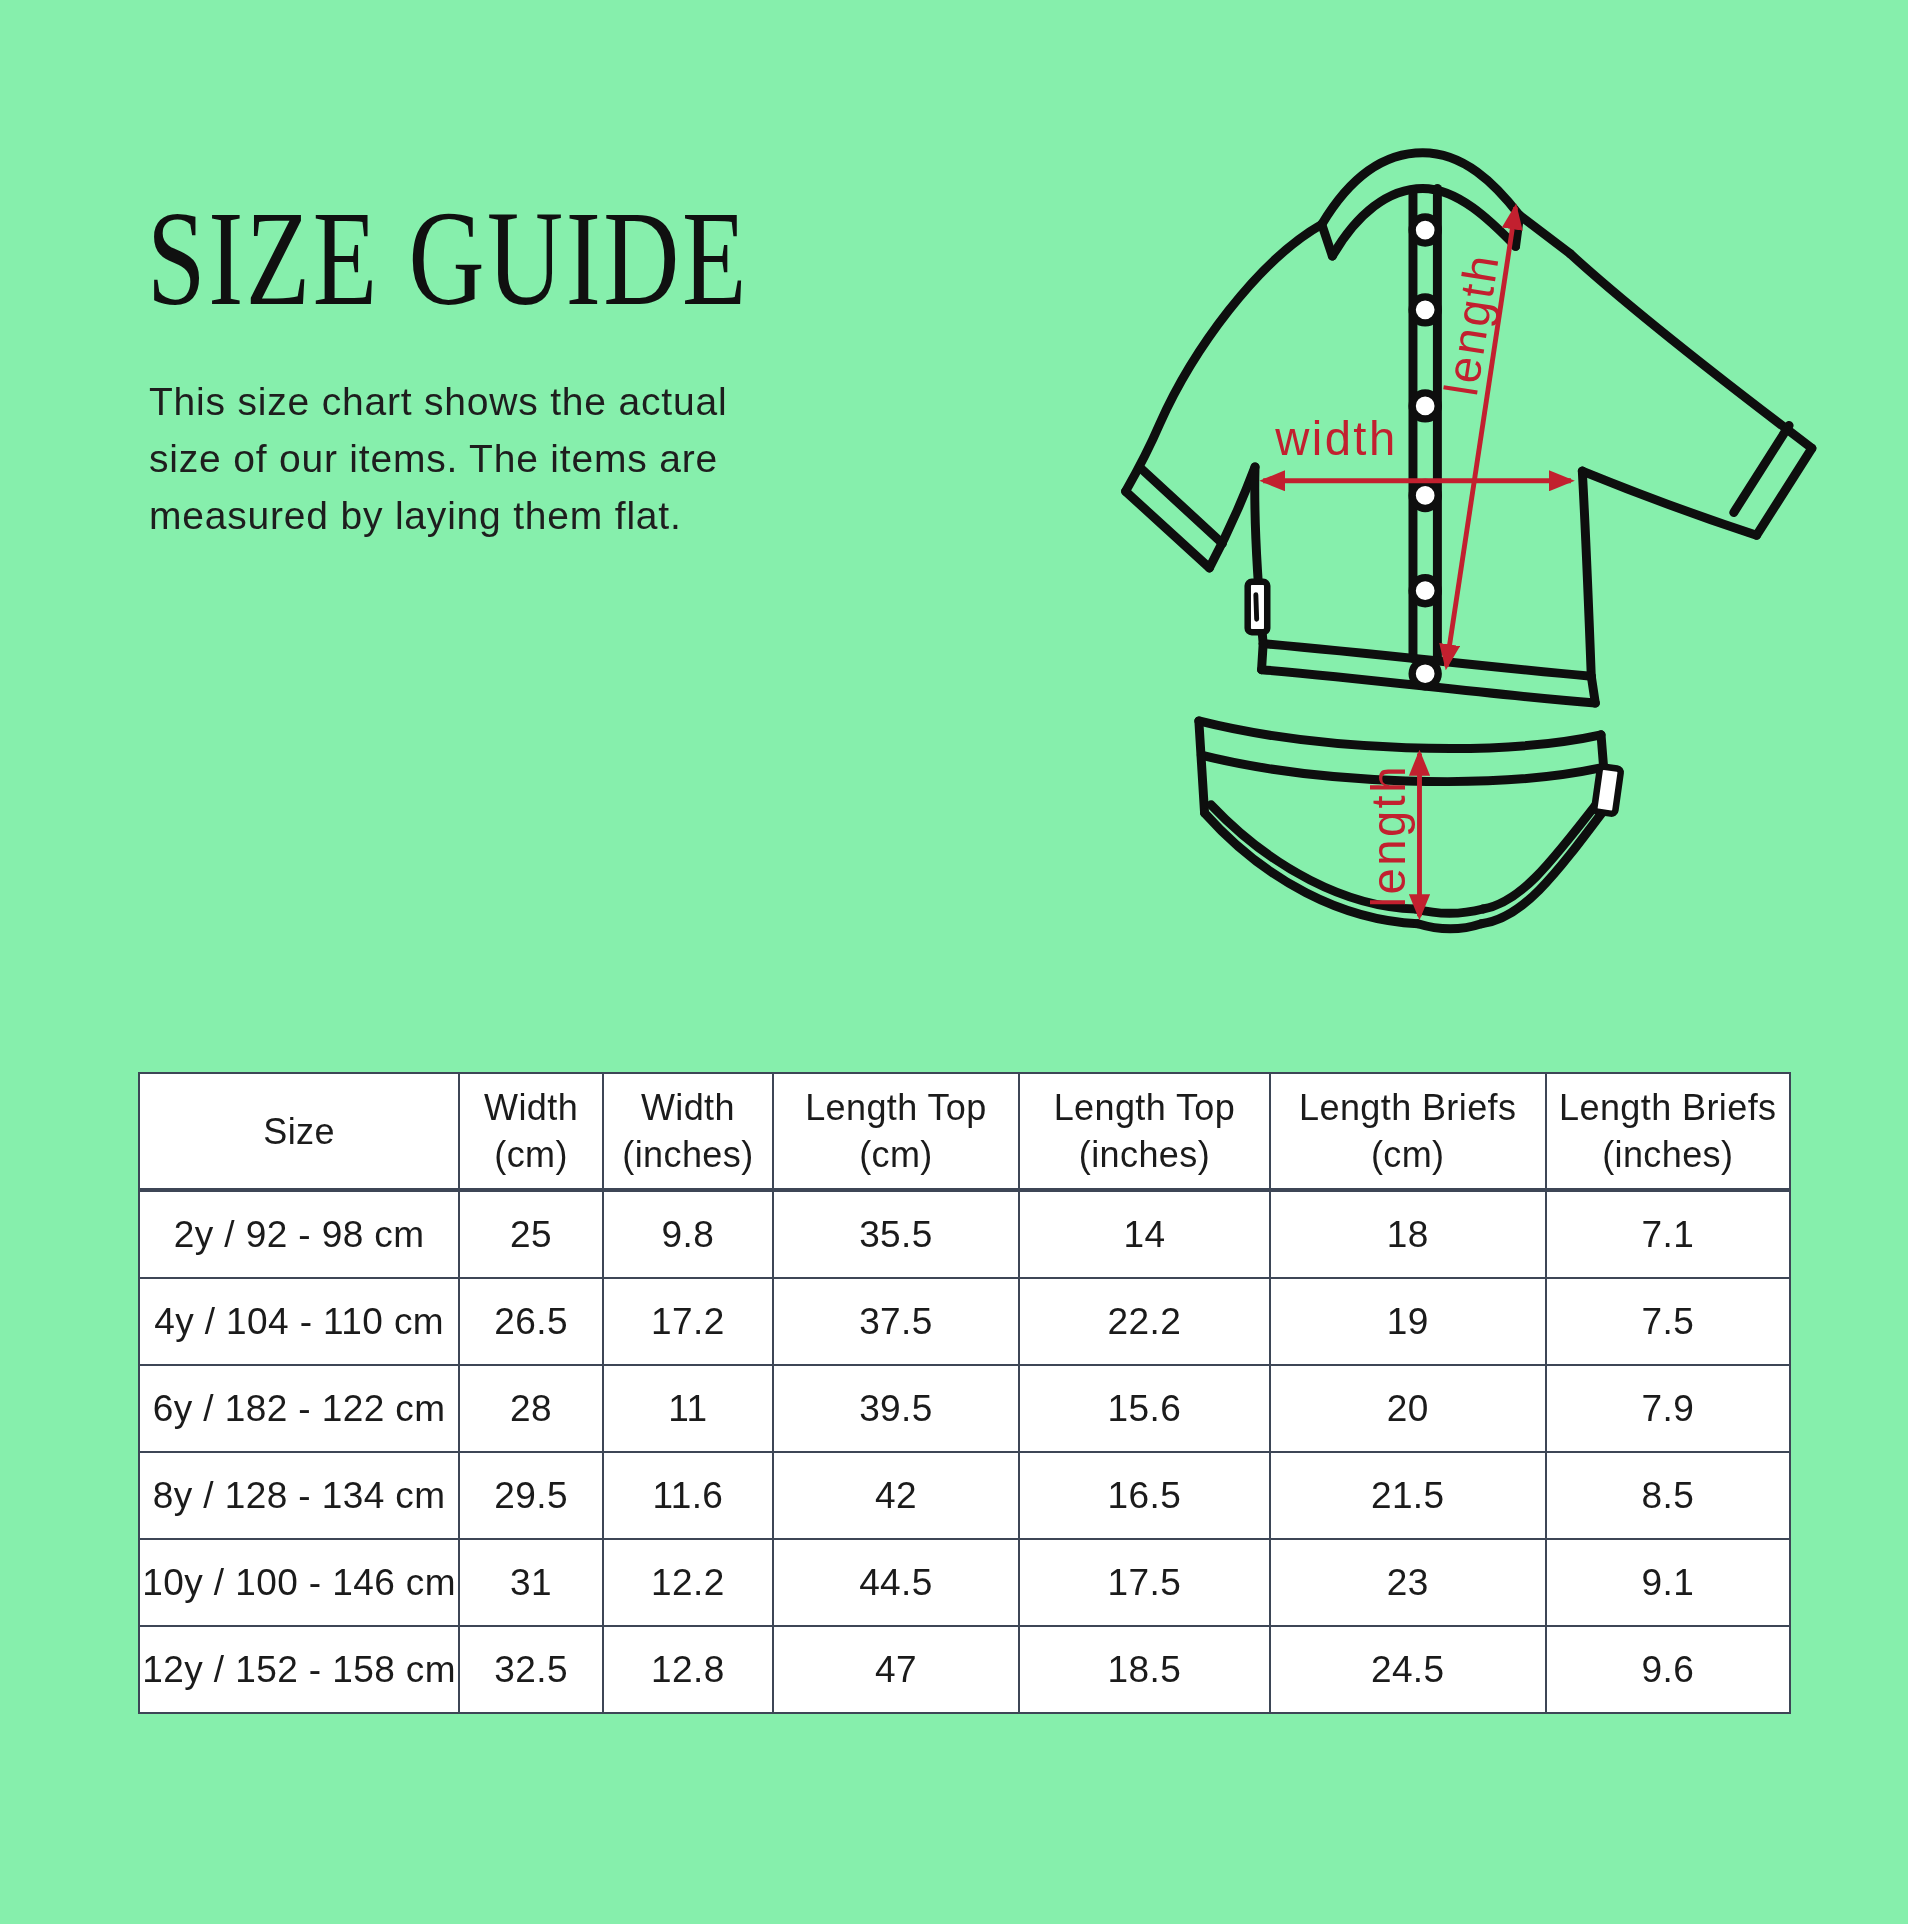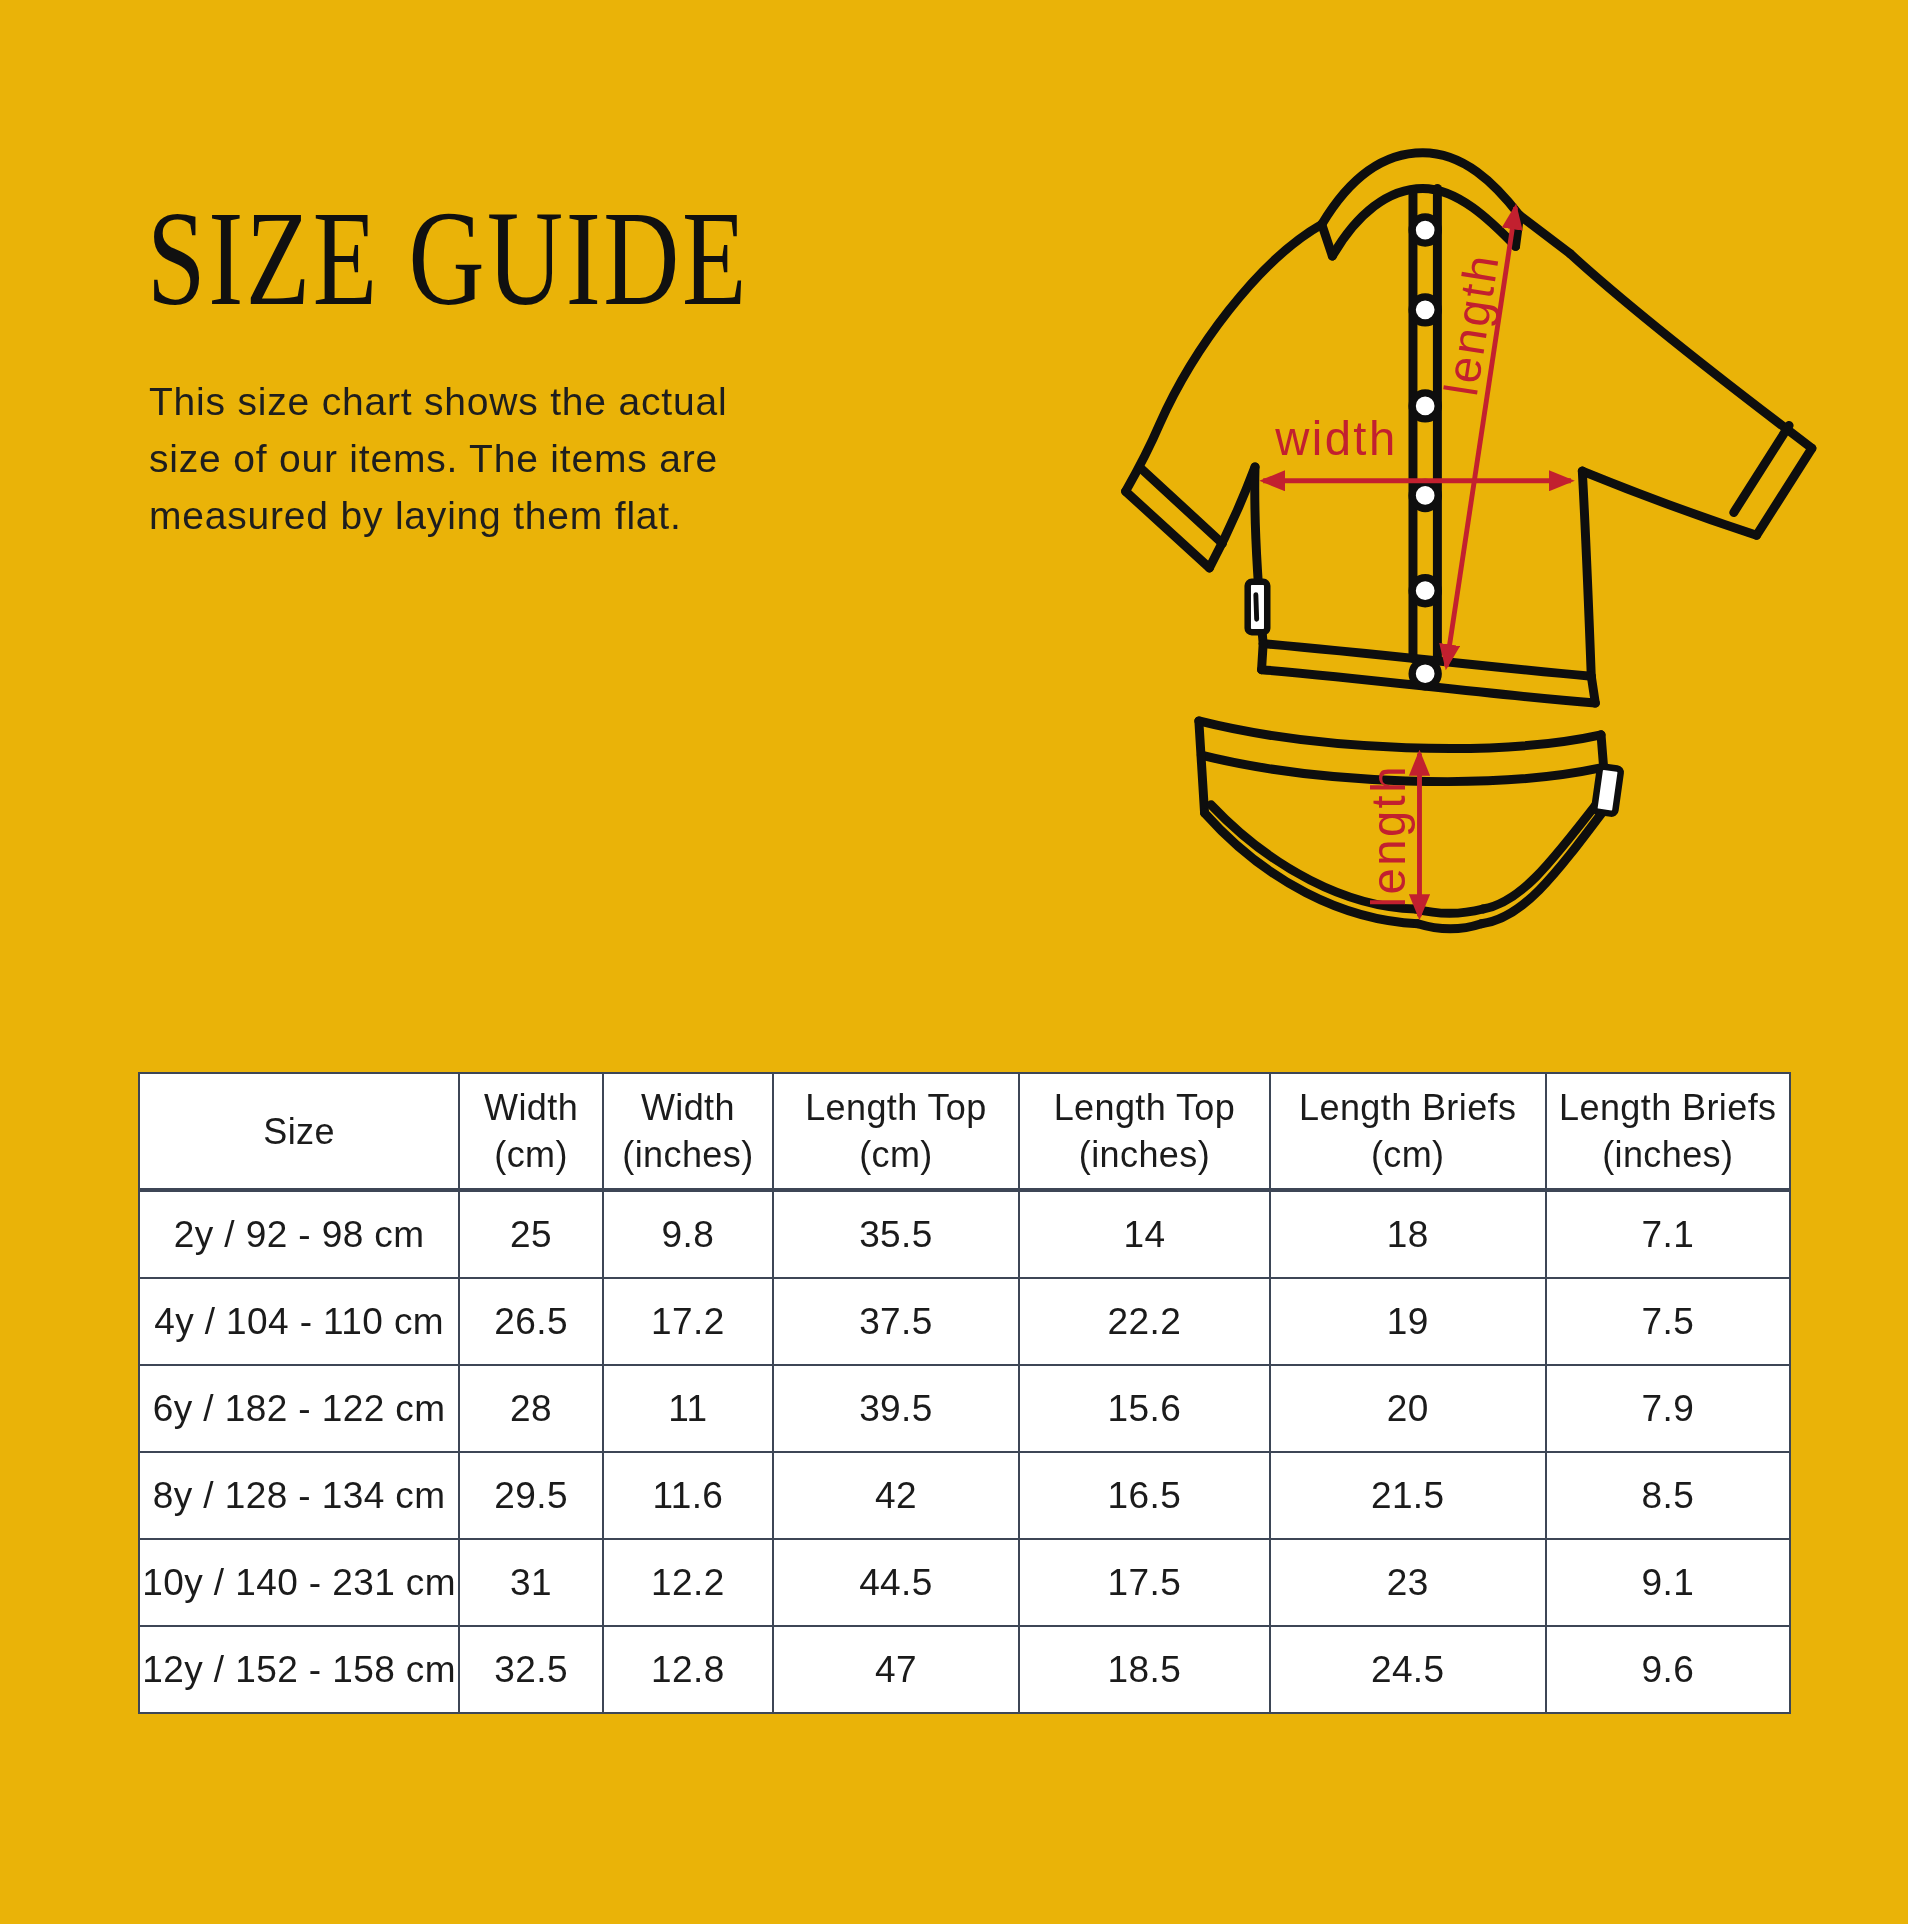--- a/index.html
+++ b/index.html
@@ -1,16 +1,16 @@
 <!DOCTYPE html>
 <html style="font-size:13px"><head>
 <meta charset="utf-8">
 <style>
   html,body{margin:0;padding:0;background:#fff;}
-  #canvas{position:relative;width:1908px;height:1924px;background:#eab308;overflow:hidden;
+  #canvas{position:relative;width:1908px;height:1924px;background:#86efac;overflow:hidden;
           font-family:"Liberation Sans",sans-serif;color:#1b1b1b;}
   .title{position:absolute;left:147px;top:181px;font-family:"Liberation Serif",serif;
          font-weight:400;font-size:135px;letter-spacing:3.3px;color:#101010;white-space:nowrap;
          transform:scaleX(0.78);transform-origin:left top;}
   .desc{position:absolute;left:149px;top:373px;font-size:39px;line-height:57px;
         letter-spacing:0.8px;color:#1e1e1e;white-space:pre-line;}
   .diagram{position:absolute;left:1115px;top:106px;width:749px;height:831px;}
   table.sizes{position:absolute;left:138px;top:1072px;width:1653px;border-collapse:collapse;
         table-layout:fixed;background:#fff;}
   table.sizes th,table.sizes td{border:2.4px solid #3d4656;text-align:center;vertical-align:middle;
@@ -155,21 +155,21 @@
         <tr>
           <td>8y / 128 - 134 cm</td>
           <td>29.5</td>
           <td>11.6</td>
           <td>42</td>
           <td>16.5</td>
           <td>21.5</td>
           <td>8.5</td>
         </tr>
         <tr>
-          <td>10y / 140 - 231 cm</td>
+          <td>10y / 100 - 146 cm</td>
           <td>31</td>
           <td>12.2</td>
           <td>44.5</td>
           <td>17.5</td>
           <td>23</td>
           <td>9.1</td>
         </tr>
         <tr>
           <td>12y / 152 - 158 cm</td>
           <td>32.5</td>

